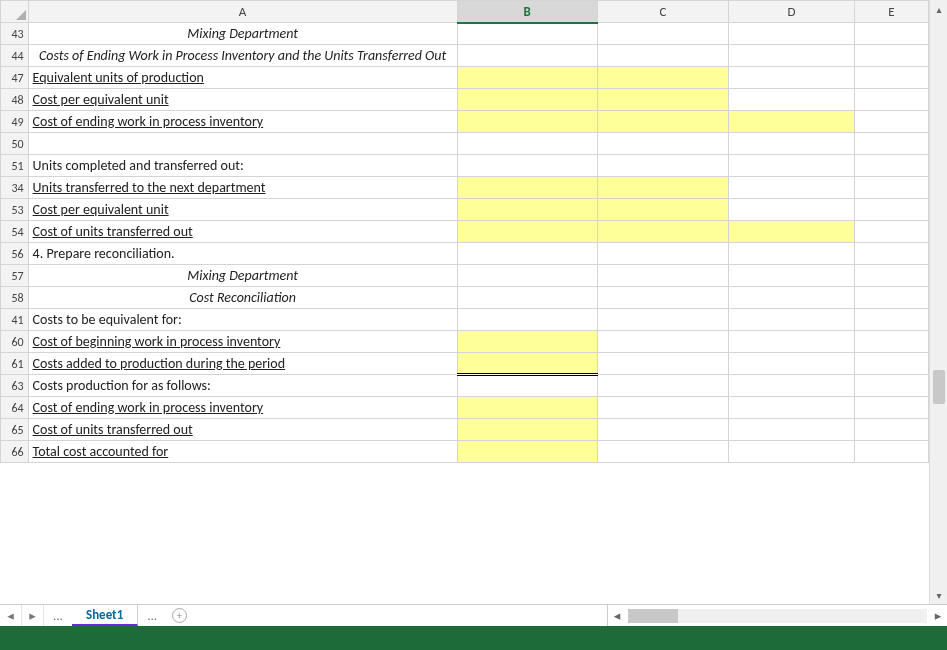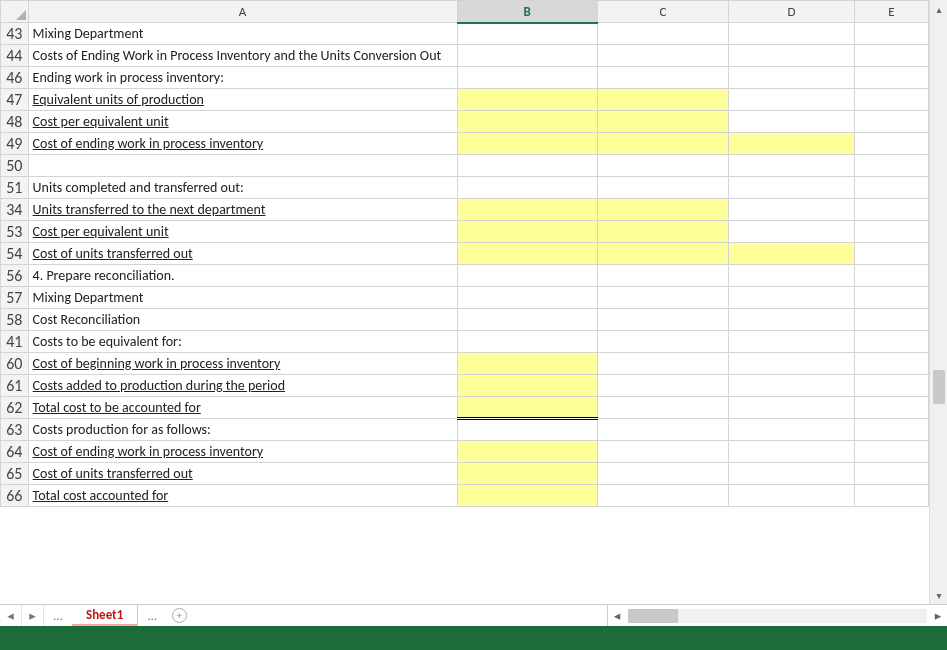--- a/index.html
+++ b/index.html
@@ -68,42 +68,42 @@
   col.colD { width: 118px; }
   col.colE { width: 70px; }
 
   
   th.colhdr, th.rowhdr, th.corner {
     background: #f3f3f3;
     text-align: center;
     font-size: 13px;
     color: #444;
   }
-  th.rowhdr { font-size: 16px; padding-right: 3px; }
+  th.rowhdr { font-size: 12px; text-align: right; padding-right: 3px; }
   th.corner {
     position: relative;
   }
   th.corner::after{
     content:"";
     position:absolute;
     right:2px; bottom:2px;
     width:0; height:0;
     border-style: solid;
     border-width: 0 0 10px 10px;
     border-color: transparent transparent #b0b0b0 transparent;
   }
   th.colhdr.selected {
     background: #d8d8d8;
     border-bottom: 2px solid #217346;
     color: #217346;
     font-weight: 600;
   }
 
   td { background: #fff; }
-  td.center { text-align: left; }
+  td.center { text-align: center; font-style: italic; }
   td.indent1 { padding-left: 12px; text-decoration: underline; }
   td.hl { background: #ffff99; }
   td.hl-top { border-top: 1px solid #000 !important; }
   td.hl-dbltop { border-top: 3px double #000 !important; }
 
   
 
   
   .tabbar {
     position: absolute;
@@ -121,22 +121,22 @@
     border-right: 1px solid #e5e5e5;
   }
   .tabbar .dots { width: 28px; display:flex;align-items:center;justify-content:center;color:#777;}
   .tabbar .tab {
     padding: 0 14px;
     display:flex; align-items:center;
     border-right:1px solid #ccc;
     cursor:pointer;
   }
   .tabbar .tab.active {
-    border-bottom: 2px solid #fca5a5;
-    color: #b91c1c;
+    border-bottom: 2px solid #6d28d9;
+    color: #0369a1;
     font-weight: 600;
     background:#fff;
   }
   .tabbar .addtab {
     width:26px; display:flex;align-items:center;justify-content:center;
     color:#888; cursor:pointer;
   }
   .tabbar .addtab .circ{
     width:15px;height:15px;border:1px solid #aaa;border-radius:50%;
     display:flex;align-items:center;justify-content:center;font-size:11px;line-height:1;
@@ -193,36 +193,28 @@
             <th class="rowhdr">43</th>
         <td class="center">Mixing Department</td>
         <td></td>
         <td></td>
         <td></td>
         <td></td>
       </tr>
 
       <tr>
             <th class="rowhdr">44</th>
-        <td class="center" colspan="1">Costs of Ending Work in Process Inventory and the Units Conversion Out</td>
-        <td></td>
-        <td></td>
-        <td></td>
-        <td></td>
-      </tr>
-
-
-      <tr>
-            <th class="rowhdr">46</th>
-        <td>Ending work in process inventory:</td>
-        <td></td>
-        <td></td>
-        <td></td>
-        <td></td>
-      </tr>
+        <td class="center" colspan="1">Costs of Ending Work in Process Inventory and the Units Transferred Out</td>
+        <td></td>
+        <td></td>
+        <td></td>
+        <td></td>
+      </tr>
+
+
 
       <tr>
             <th class="rowhdr">47</th>
         <td class="indent1">Equivalent units of production</td>
         <td class="hl"></td>
         <td class="hl"></td>
         <td></td>
         <td></td>
       </tr>
 
@@ -337,28 +329,20 @@
 
       <tr>
             <th class="rowhdr">61</th>
         <td class="indent1">Costs added to production during the period</td>
         <td class="hl"></td>
         <td></td>
         <td></td>
         <td></td>
       </tr>
 
-      <tr>
-            <th class="rowhdr">62</th>
-        <td class="indent1">Total cost to be accounted for</td>
-        <td class="hl hl-top"></td>
-        <td></td>
-        <td></td>
-        <td></td>
-      </tr>
 
       <tr>
             <th class="rowhdr">63</th>
         <td>Costs production for as follows:</td>
         <td class="hl-dbltop"></td>
         <td></td>
         <td></td>
         <td></td>
       </tr>
 

